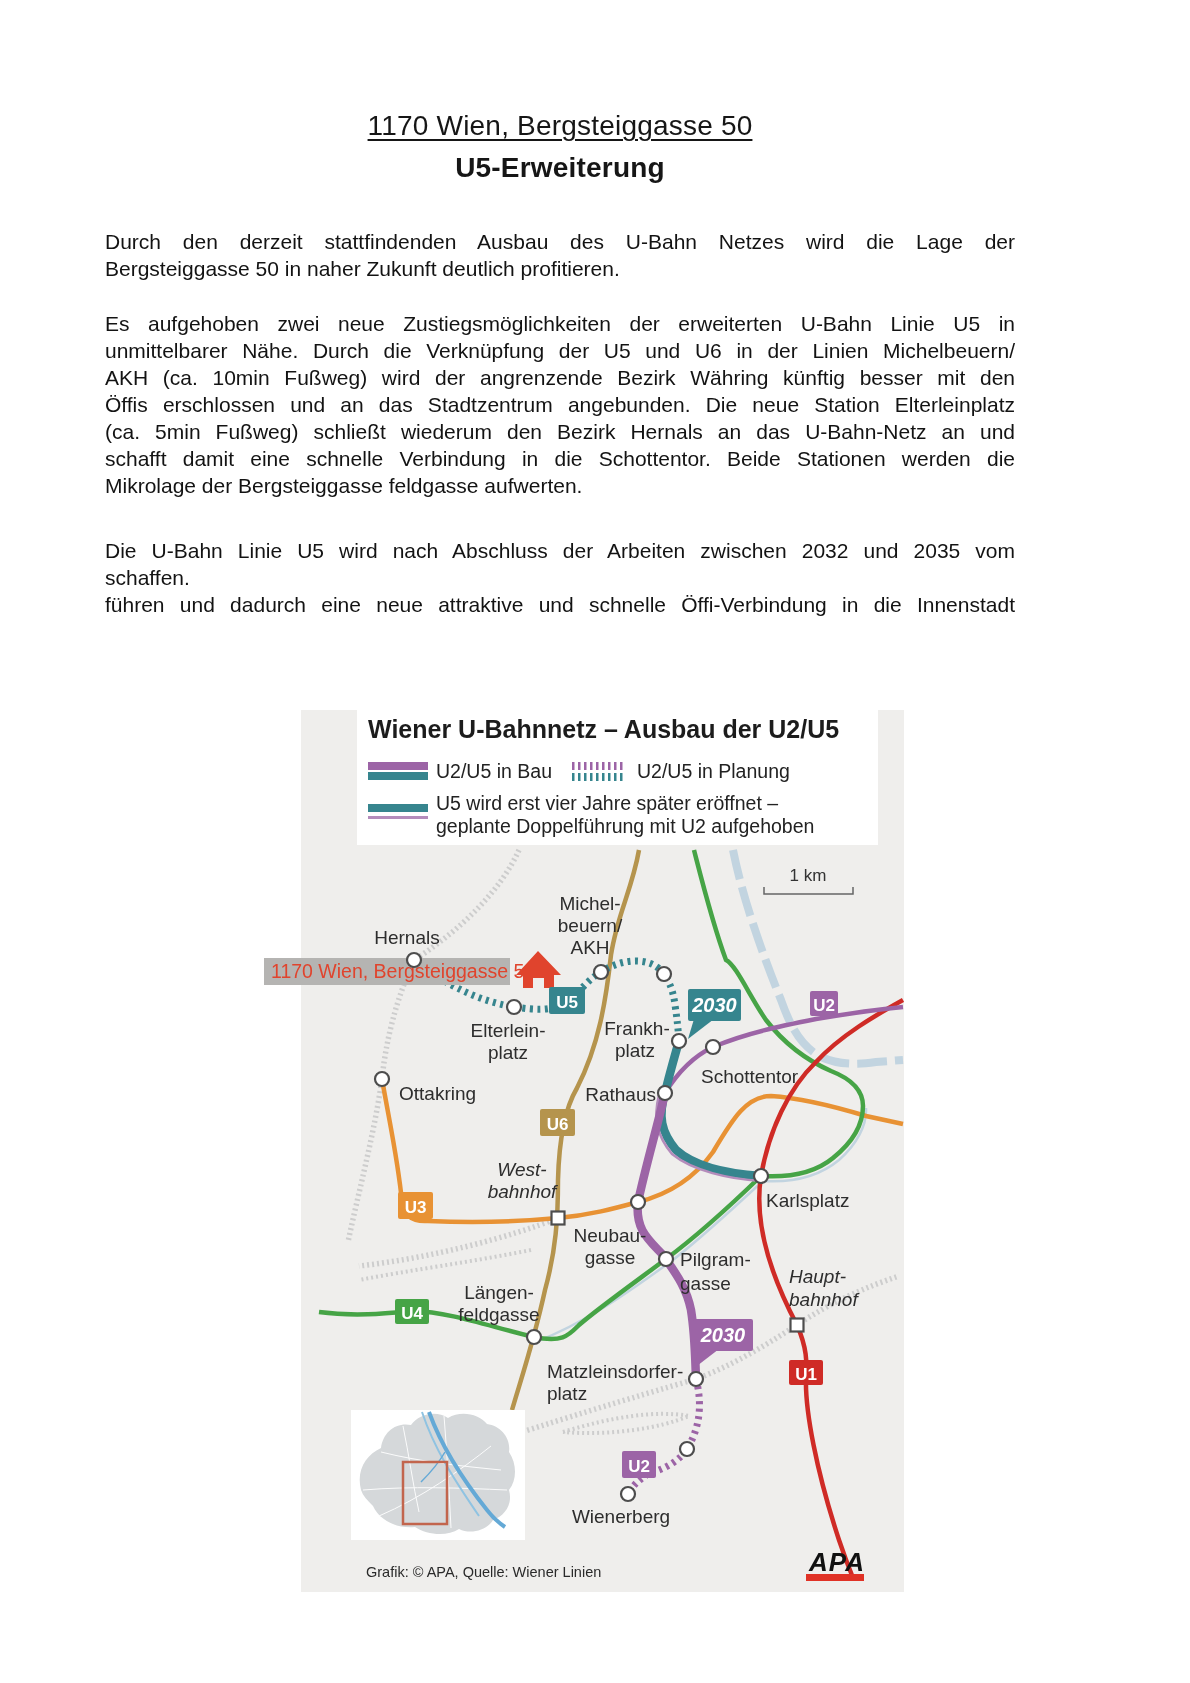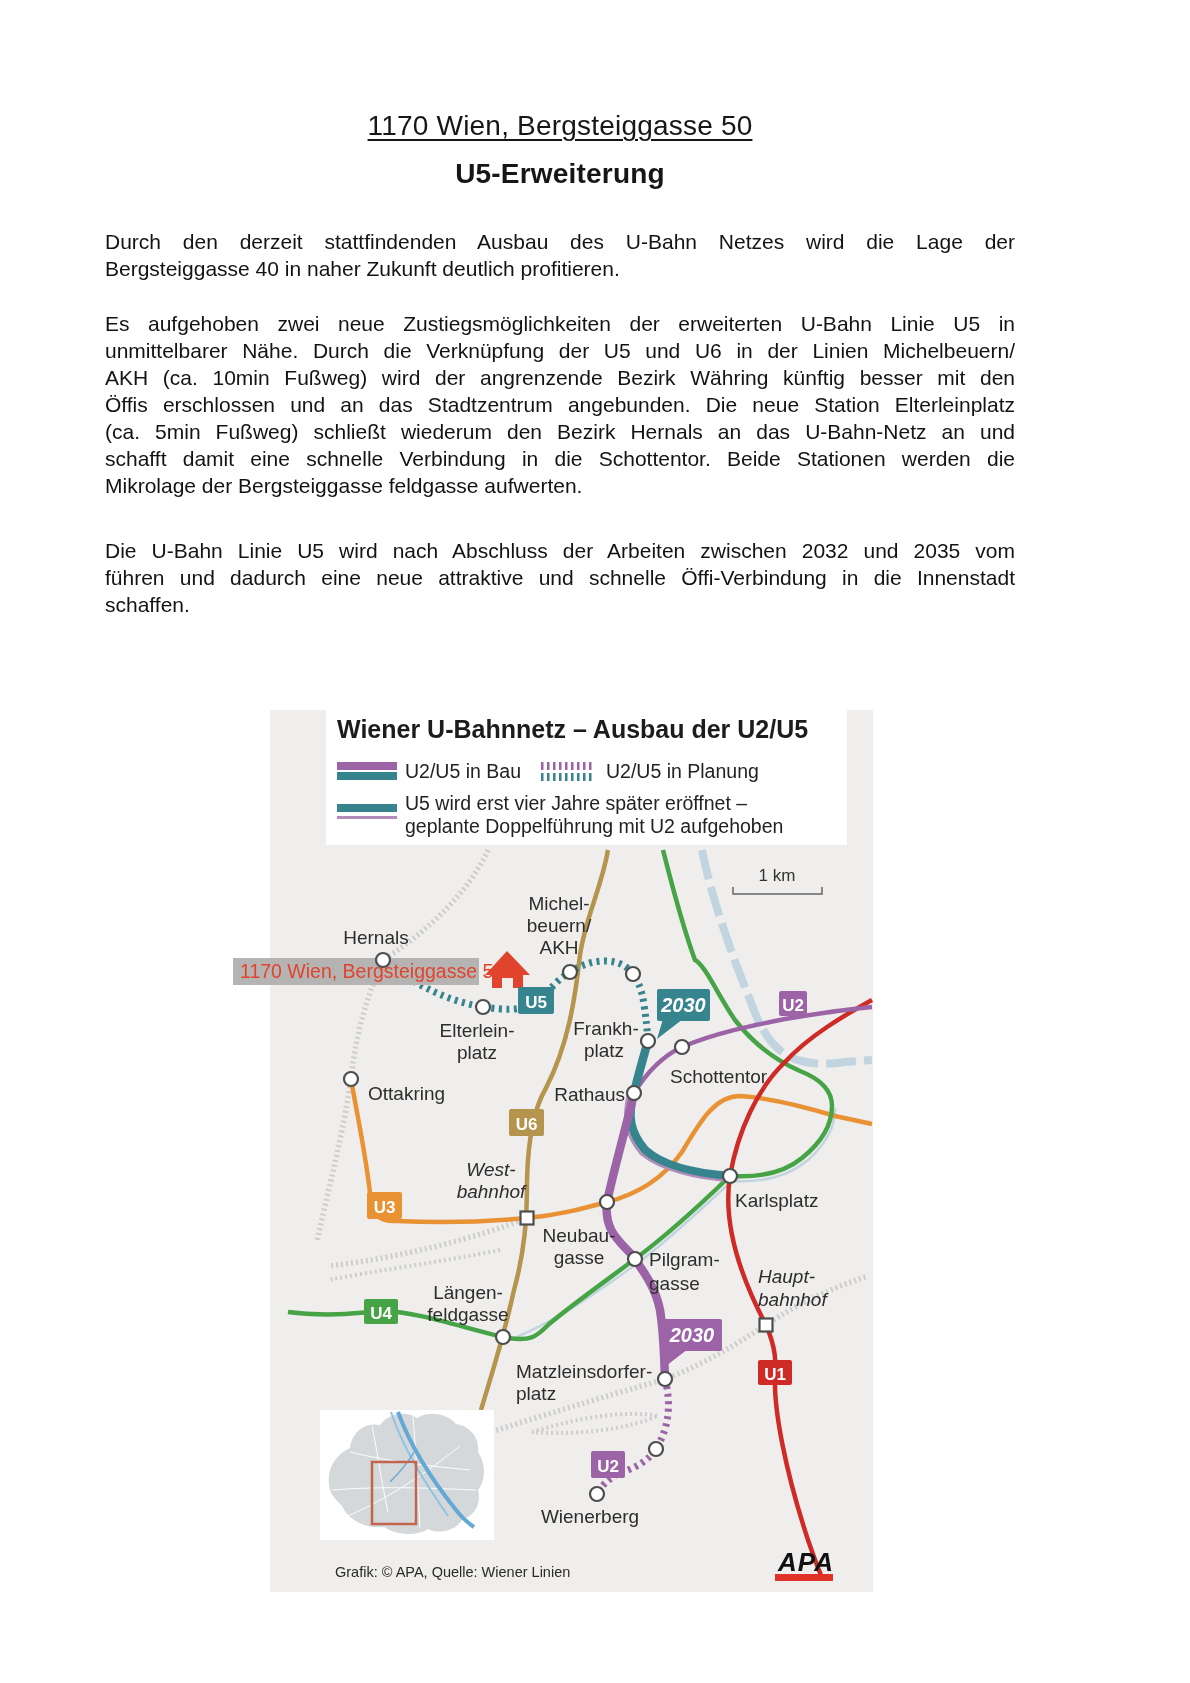--- a/index.html
+++ b/index.html
@@ -9,21 +9,21 @@
   }
   .doc-title{
     position:absolute; left:105px; width:910px; text-align:center;
     font-size:28px; letter-spacing:0.2px;
   }
   .doc-title.u{ text-decoration:underline; text-decoration-thickness:2px; text-underline-offset:4px; }
   .doc-title.b{ font-weight:bold; }
   .para{ position:absolute; left:105px; width:910px; font-size:21px; line-height:27px; color:#131313;}
   .ln{ height:27px; white-space:nowrap; }
   .ln.just{ text-align:justify; text-align-last:justify; }
-  .figure{ position:absolute; left:230px; top:710px; width:643px; height:882px; }
+  .figure{ position:absolute; left:261px; top:710px; width:643px; height:882px; }
   svg text{ font-family:"Liberation Sans", sans-serif; }
   .map-bg{ fill:var(--map-bg); }
   .legend-box{ fill:#ffffff; }
   .map-title{ font-size:25px; font-weight:bold; fill:#1c1c1c; }
   .legend-text{ font-size:19.5px; fill:#222; }
   .map-label{ font-size:19px; fill:#2d2d2d; }
   .map-label.it{ font-style:italic; }
   .scale-text{ font-size:17px; fill:#333; }
   .attr-text{ font-size:14.5px; fill:#2a2a2a; }
   .logo-text{ font-size:26px; font-weight:bold; font-style:italic; fill:#111; letter-spacing:1px;}
@@ -46,40 +46,40 @@
   .addr-box{ fill:var(--label-gray); }
   .addr-text{ font-size:19.5px; fill:var(--label-red); }
   .house{ fill:var(--label-red); }
 </style>
 </head>
 <body>
 
 <div class="page">
 
   <div class="doc-title u" style="top:110px;">1170 Wien, Bergsteiggasse 50</div>
-  <div class="doc-title b" style="top:158px;">U5-Erweiterung</div>
+  <div class="doc-title b" style="top:152px;">U5-Erweiterung</div>
 
   <div>
     <div class="para" style="top:228px;">
         <div class="ln just">Durch den derzeit stattfindenden Ausbau des U-Bahn Netzes wird die Lage der</div>
-        <div class="ln">Bergsteiggasse 40 in naher Zukunft deutlich profitieren.</div>
+        <div class="ln">Bergsteiggasse 50 in naher Zukunft deutlich profitieren.</div>
       </div>
     <div class="para" style="top:310px;">
         <div class="ln just">Es aufgehoben zwei neue Zustiegsmöglichkeiten der erweiterten U-Bahn Linie U5 in</div>
         <div class="ln just">unmittelbarer Nähe. Durch die Verknüpfung der U5 und U6 in der Linien Michelbeuern/</div>
         <div class="ln just">AKH (ca. 10min Fußweg) wird der angrenzende Bezirk Währing künftig besser mit den</div>
         <div class="ln just">Öffis erschlossen und an das Stadtzentrum angebunden. Die neue Station Elterleinplatz</div>
         <div class="ln just">(ca. 5min Fußweg) schließt wiederum den Bezirk Hernals an das U-Bahn-Netz an und</div>
         <div class="ln just">schafft damit eine schnelle Verbindung in die Schottentor. Beide Stationen werden die</div>
         <div class="ln">Mikrolage der Bergsteiggasse feldgasse aufwerten.</div>
       </div>
     <div class="para" style="top:537px;">
         <div class="ln just">Die U-Bahn Linie U5 wird nach Abschluss der Arbeiten zwischen 2032 und 2035 vom</div>
+        <div class="ln">schaffen.</div>
         <div class="ln just">führen und dadurch eine neue attraktive und schnelle Öffi-Verbindung in die Innenstadt</div>
-        <div class="ln">schaffen.</div>
       </div>
   </div>
 
   <div class="figure">
     <svg width="643" height="882" viewBox="-40 0 643 882" xmlns="http://www.w3.org/2000/svg">
 
       <rect class="map-bg" x="0" y="0" width="603" height="882"></rect>
 
       <path class="l-rail" d="M 218,140 C 200,180 160,220 113,250 C 95,290 85,330 81,369 C 73,425 58,480 47,532"></path>
       <path class="l-rail" d="M 257,508 C 210,527 130,548 58,556"></path>

